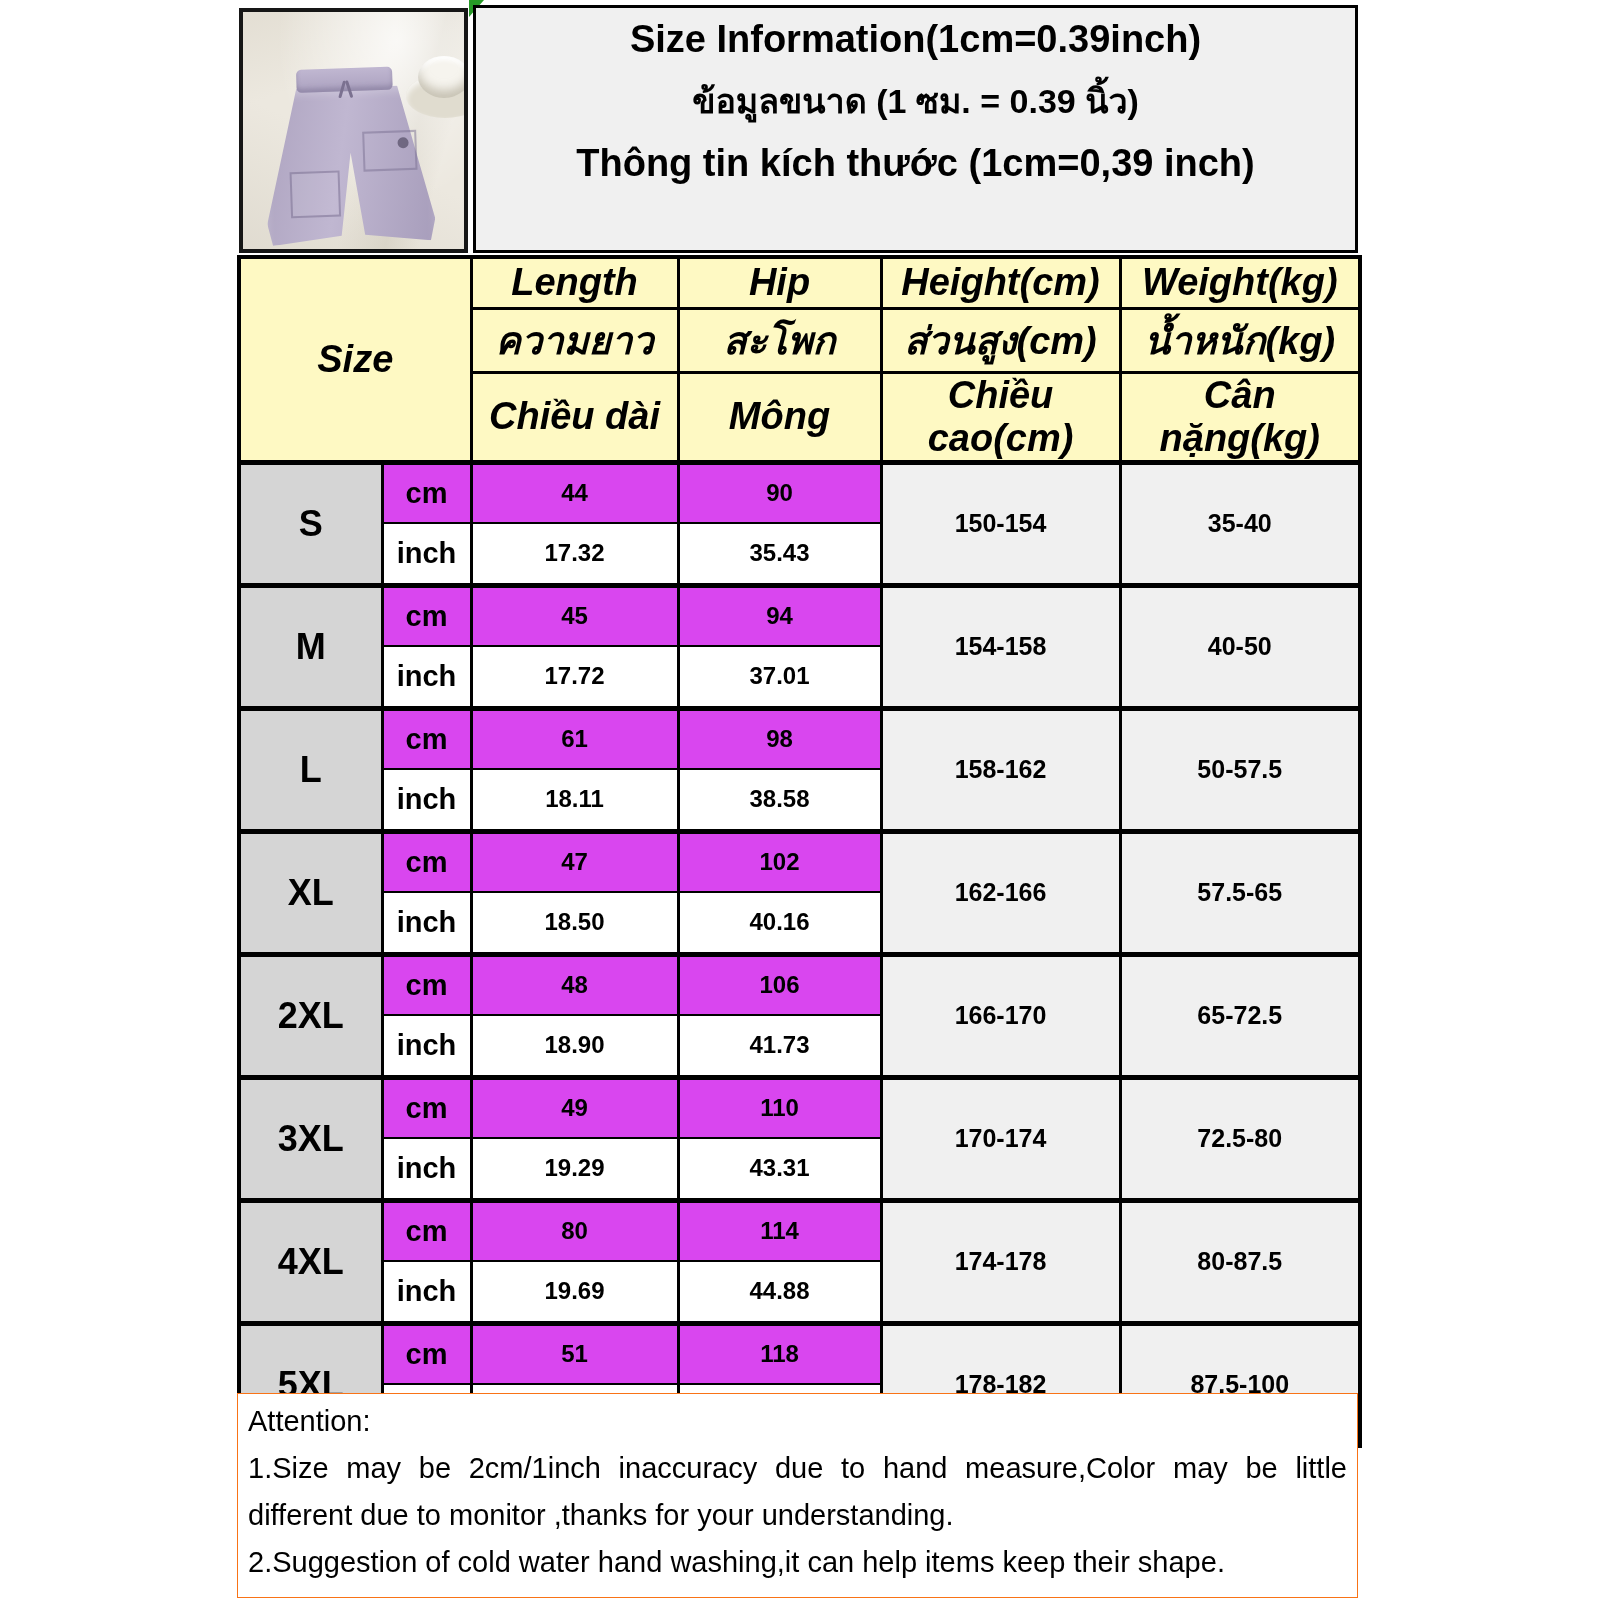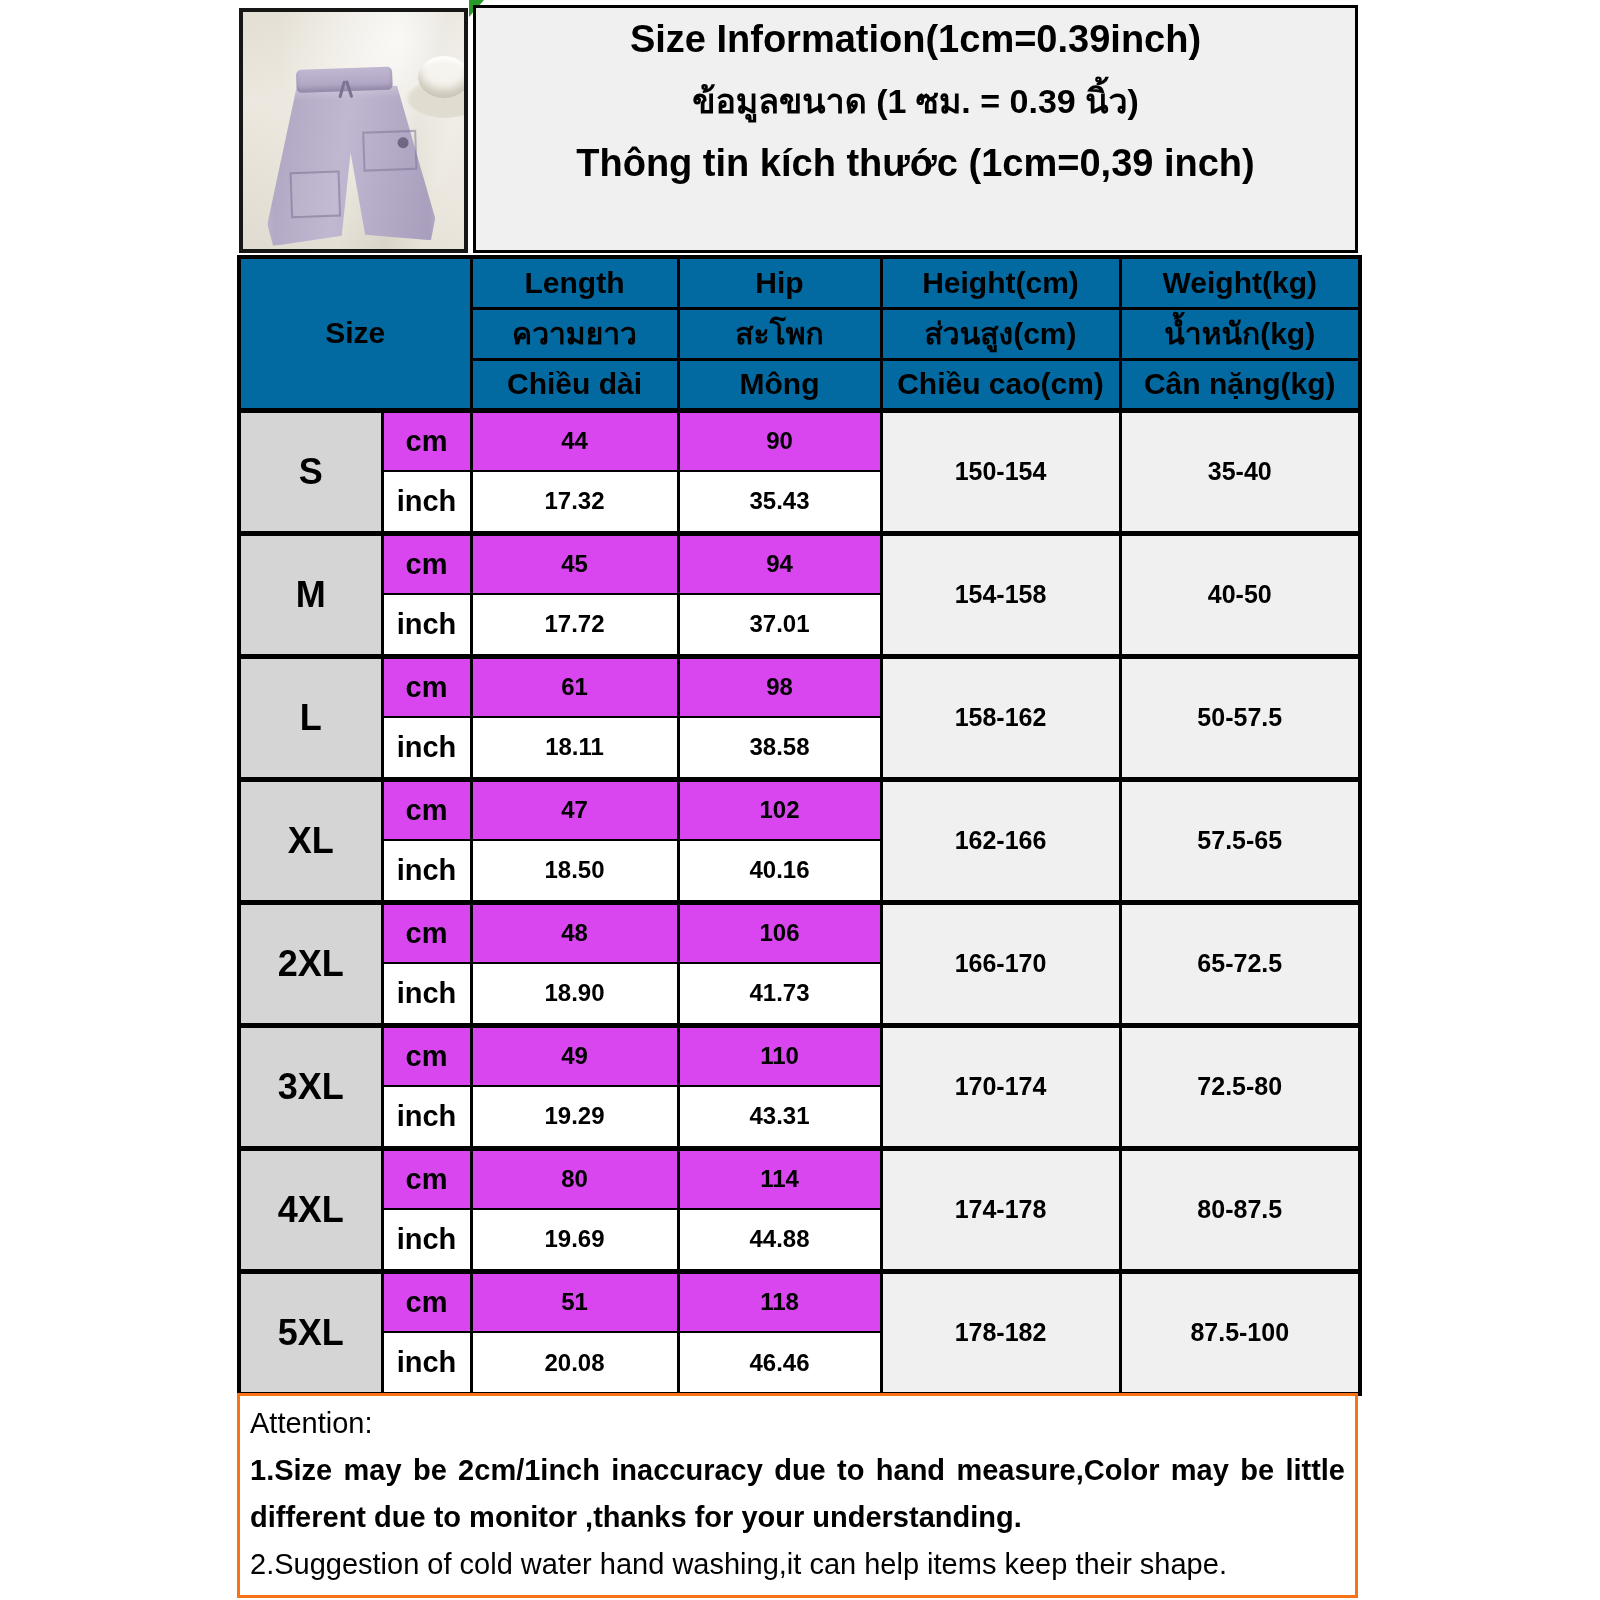--- a/index.html
+++ b/index.html
@@ -79,40 +79,40 @@
   }
 
   
   table.size-table{
     position:absolute;left:237px;top:255px;width:1121px;height:1138px;
     border-collapse:collapse;table-layout:fixed;text-align:center;
     border:4px solid #000;font-weight:bold;
   }
   .size-table th,.size-table td{border:3px solid #000;padding:0;overflow:hidden;}
   .size-table thead tr{height:51px;}
-  .size-table thead th{background:#0369a1;font-size:30px;font-weight:bold;}
+  .size-table thead th{background:#fef9c3;font-size:38px;font-weight:bold;font-style:italic;}
   th.size-big{font-size:46px;}
   td.size-label{background:#d5d5d5;font-size:36px;}
   td.unit{font-size:29px;}
   td.val{font-size:24px;}
   td.merged{background:#f0f0f0;font-size:25px;}
   tr.cm-row{height:61px;}
   tr.in-row{height:62px;}
   tr.cm-row td.unit,tr.cm-row td.val{background:#d946ef;border-bottom-width:2px;}
   tr.in-row td{background:#ffffff;border-top-width:2px;}
   tr.cm-row td{border-top-width:5px;}
 
   
   .attention{
     position:absolute;left:237px;top:1393px;width:1121px;height:205px;box-sizing:border-box;
-    background:#fff;border:3px solid #f97316;padding:4px 10px 12px 10px;
+    background:#fff;border:1px solid #f97316;padding:4px 10px 12px 10px;
     font-size:29px;line-height:47px;font-weight:normal;
   }
   .attention p{margin:0;}
-  .attention .just{text-align:justify;font-weight:bold;}
+  .attention .just{text-align:justify;}
 </style>
 </head>
 <body>
 
 <div class="canvas">
 
   <div class="photo">
     <div class="sheet"></div>
     <div class="saucer"></div>
     <div class="cup"></div>

